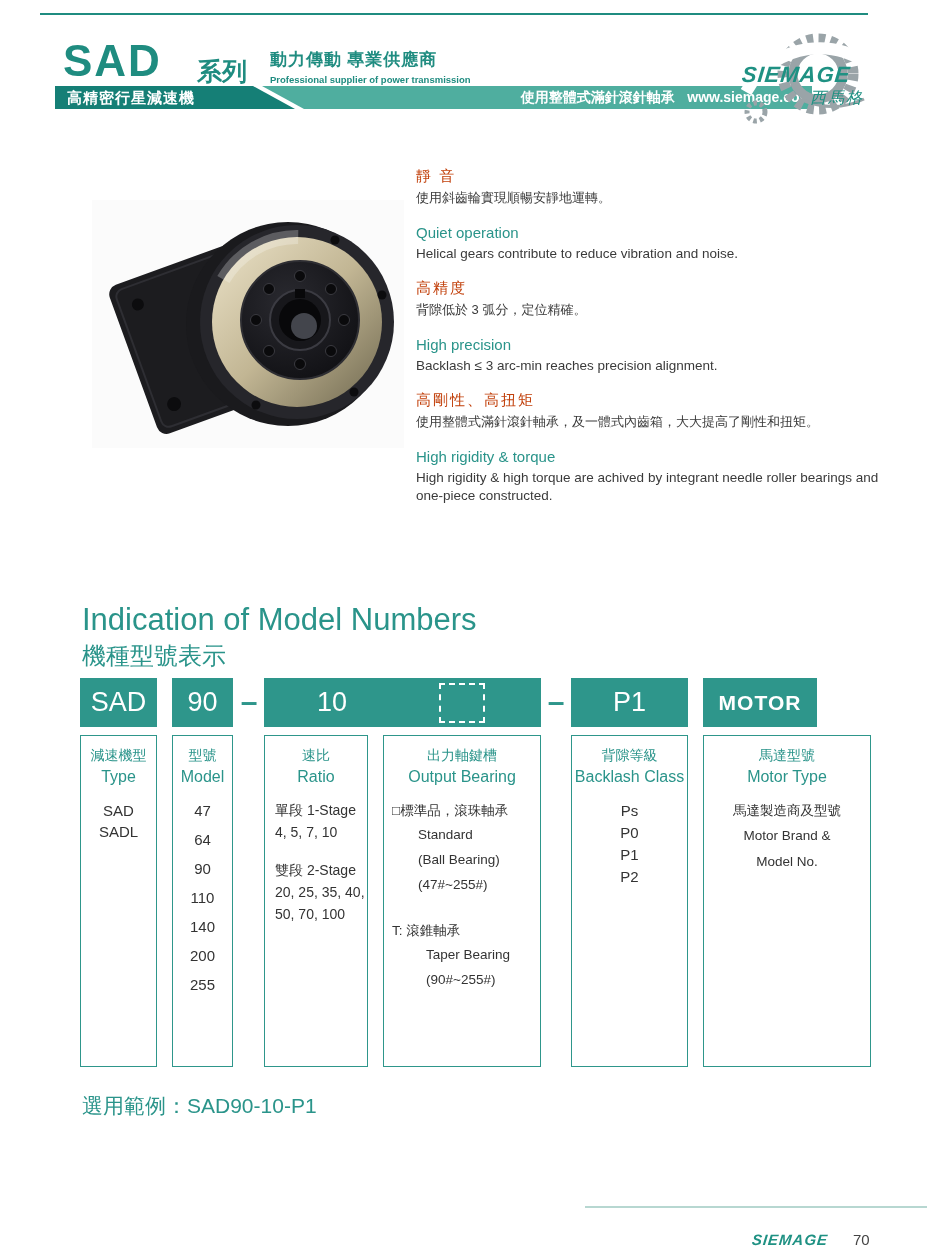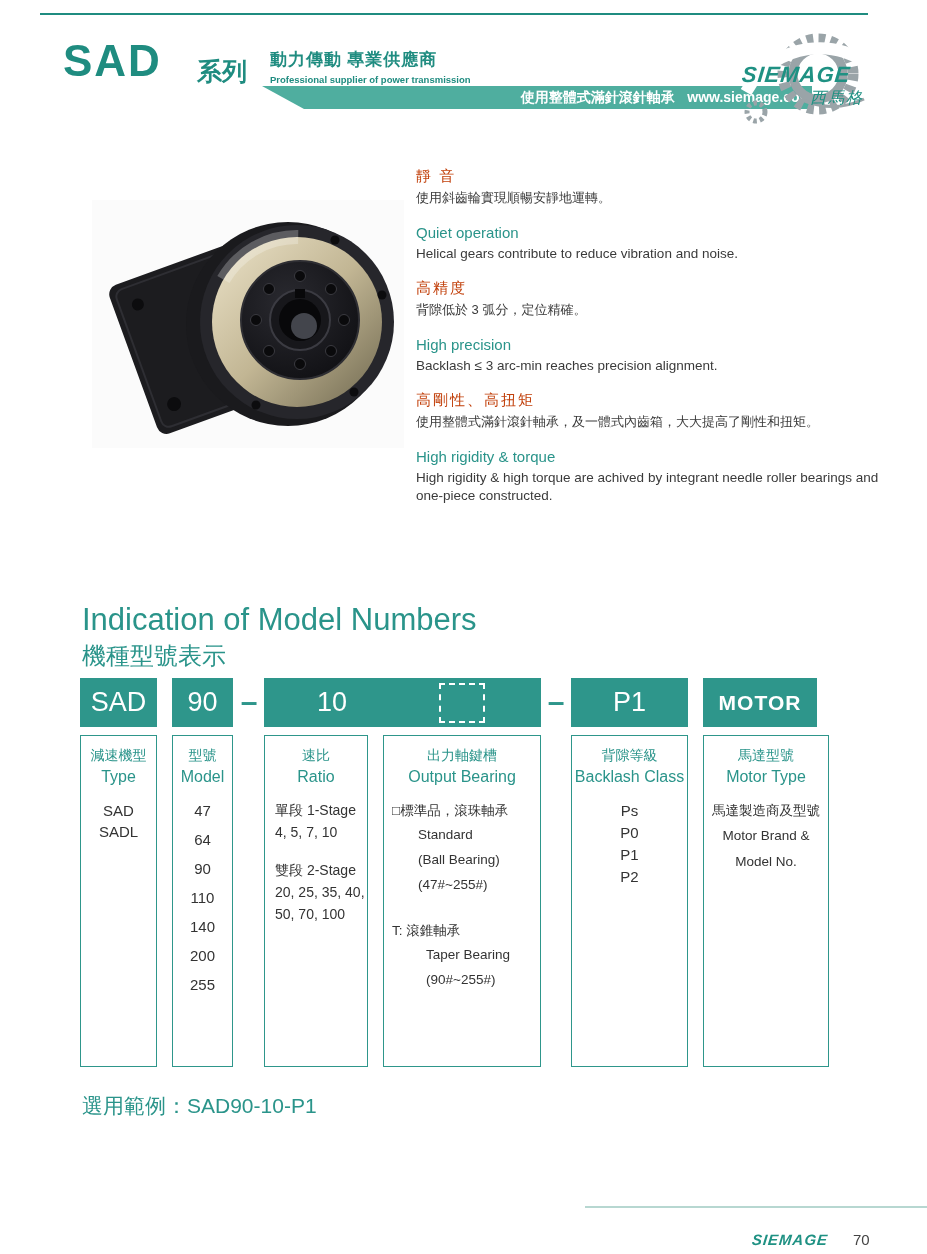--- a/index.html
+++ b/index.html
@@ -54,21 +54,21 @@
   .cd1 { left:234px; width:30px; }
   .cd2 { left:541px; width:30px; }
   .dashed-slot { width:46px; height:40px; border:2px dashed #ffffff; }
   
   .col { position:absolute; top:735px; height:332px; background:#fff; border:1px solid #2e968b; }
   .c1 { left:80px; width:77px; }
   .c2 { left:172px; width:61px; }
   .c3 { left:264px; width:104px; }
   .c4 { left:383px; width:158px; }
   .c5 { left:571px; width:117px; }
-  .c6 { left:703px; width:126px; }
+  .c6 { left:703px; width:168px; }
   .col-head { text-align:center; padding-top:11px; color:#2a948a; }
   .col-head .zh { font-size:14px; }
   .col-head .en { font-size:16px; margin-top:3px; }
   .col-body { margin-top:16px; font-size:14px; color:#333; }
   .c1 .col-body { text-align:center; } .c1 .line { min-height:21px; font-size:15px; }
   .c2 .col-body { text-align:center; } .c2 .line { min-height:29px; font-size:15px; }
   .c3 .col-body { padding-left:10px; } .c3 .line { min-height:22px; } .c3 .line.gap { min-height:16px; }
   .c4 .col-body { padding-left:8px; font-size:13.5px; } .c4 .line { min-height:25px; }
   .c4 .line.gap { min-height:20px; } .c4 .ind1 { padding-left:26px; } .c4 .ind2 { padding-left:34px; }
   .c5 .col-body { text-align:center; } .c5 .line { min-height:22px; font-size:15px; }
@@ -88,20 +88,23 @@
   <div class="top-rule"></div>
 
   <div class="sad-title">SAD</div>
   <div class="series-suffix">系列</div>
 
   <div class="tagline">
     <div class="tagline-zh">動力傳動 專業供應商</div>
     <div class="tagline-en">Professional supplier of power transmission</div>
   </div>
 
+  <div class="banner-dark">
+    <span>高精密行星減速機</span>
+  </div>
   <div class="banner-light">
     <span>使用整體式滿針滾針軸承</span>
     <span class="url">www.siemage.com</span>
   </div>
 
   <div class="logo">
     <svg width="140" height="100" viewBox="0 0 140 100">
       <circle cx="78" cy="48" r="35" fill="none" stroke="#9aa4a8" stroke-width="11" stroke-dasharray="6.6 5.2"></circle>
       <circle cx="78" cy="48" r="25" fill="none" stroke="#9aa4a8" stroke-width="9"></circle>
       <circle cx="16" cy="86" r="9" fill="none" stroke="#9aa4a8" stroke-width="5" stroke-dasharray="3.6 3"></circle>

